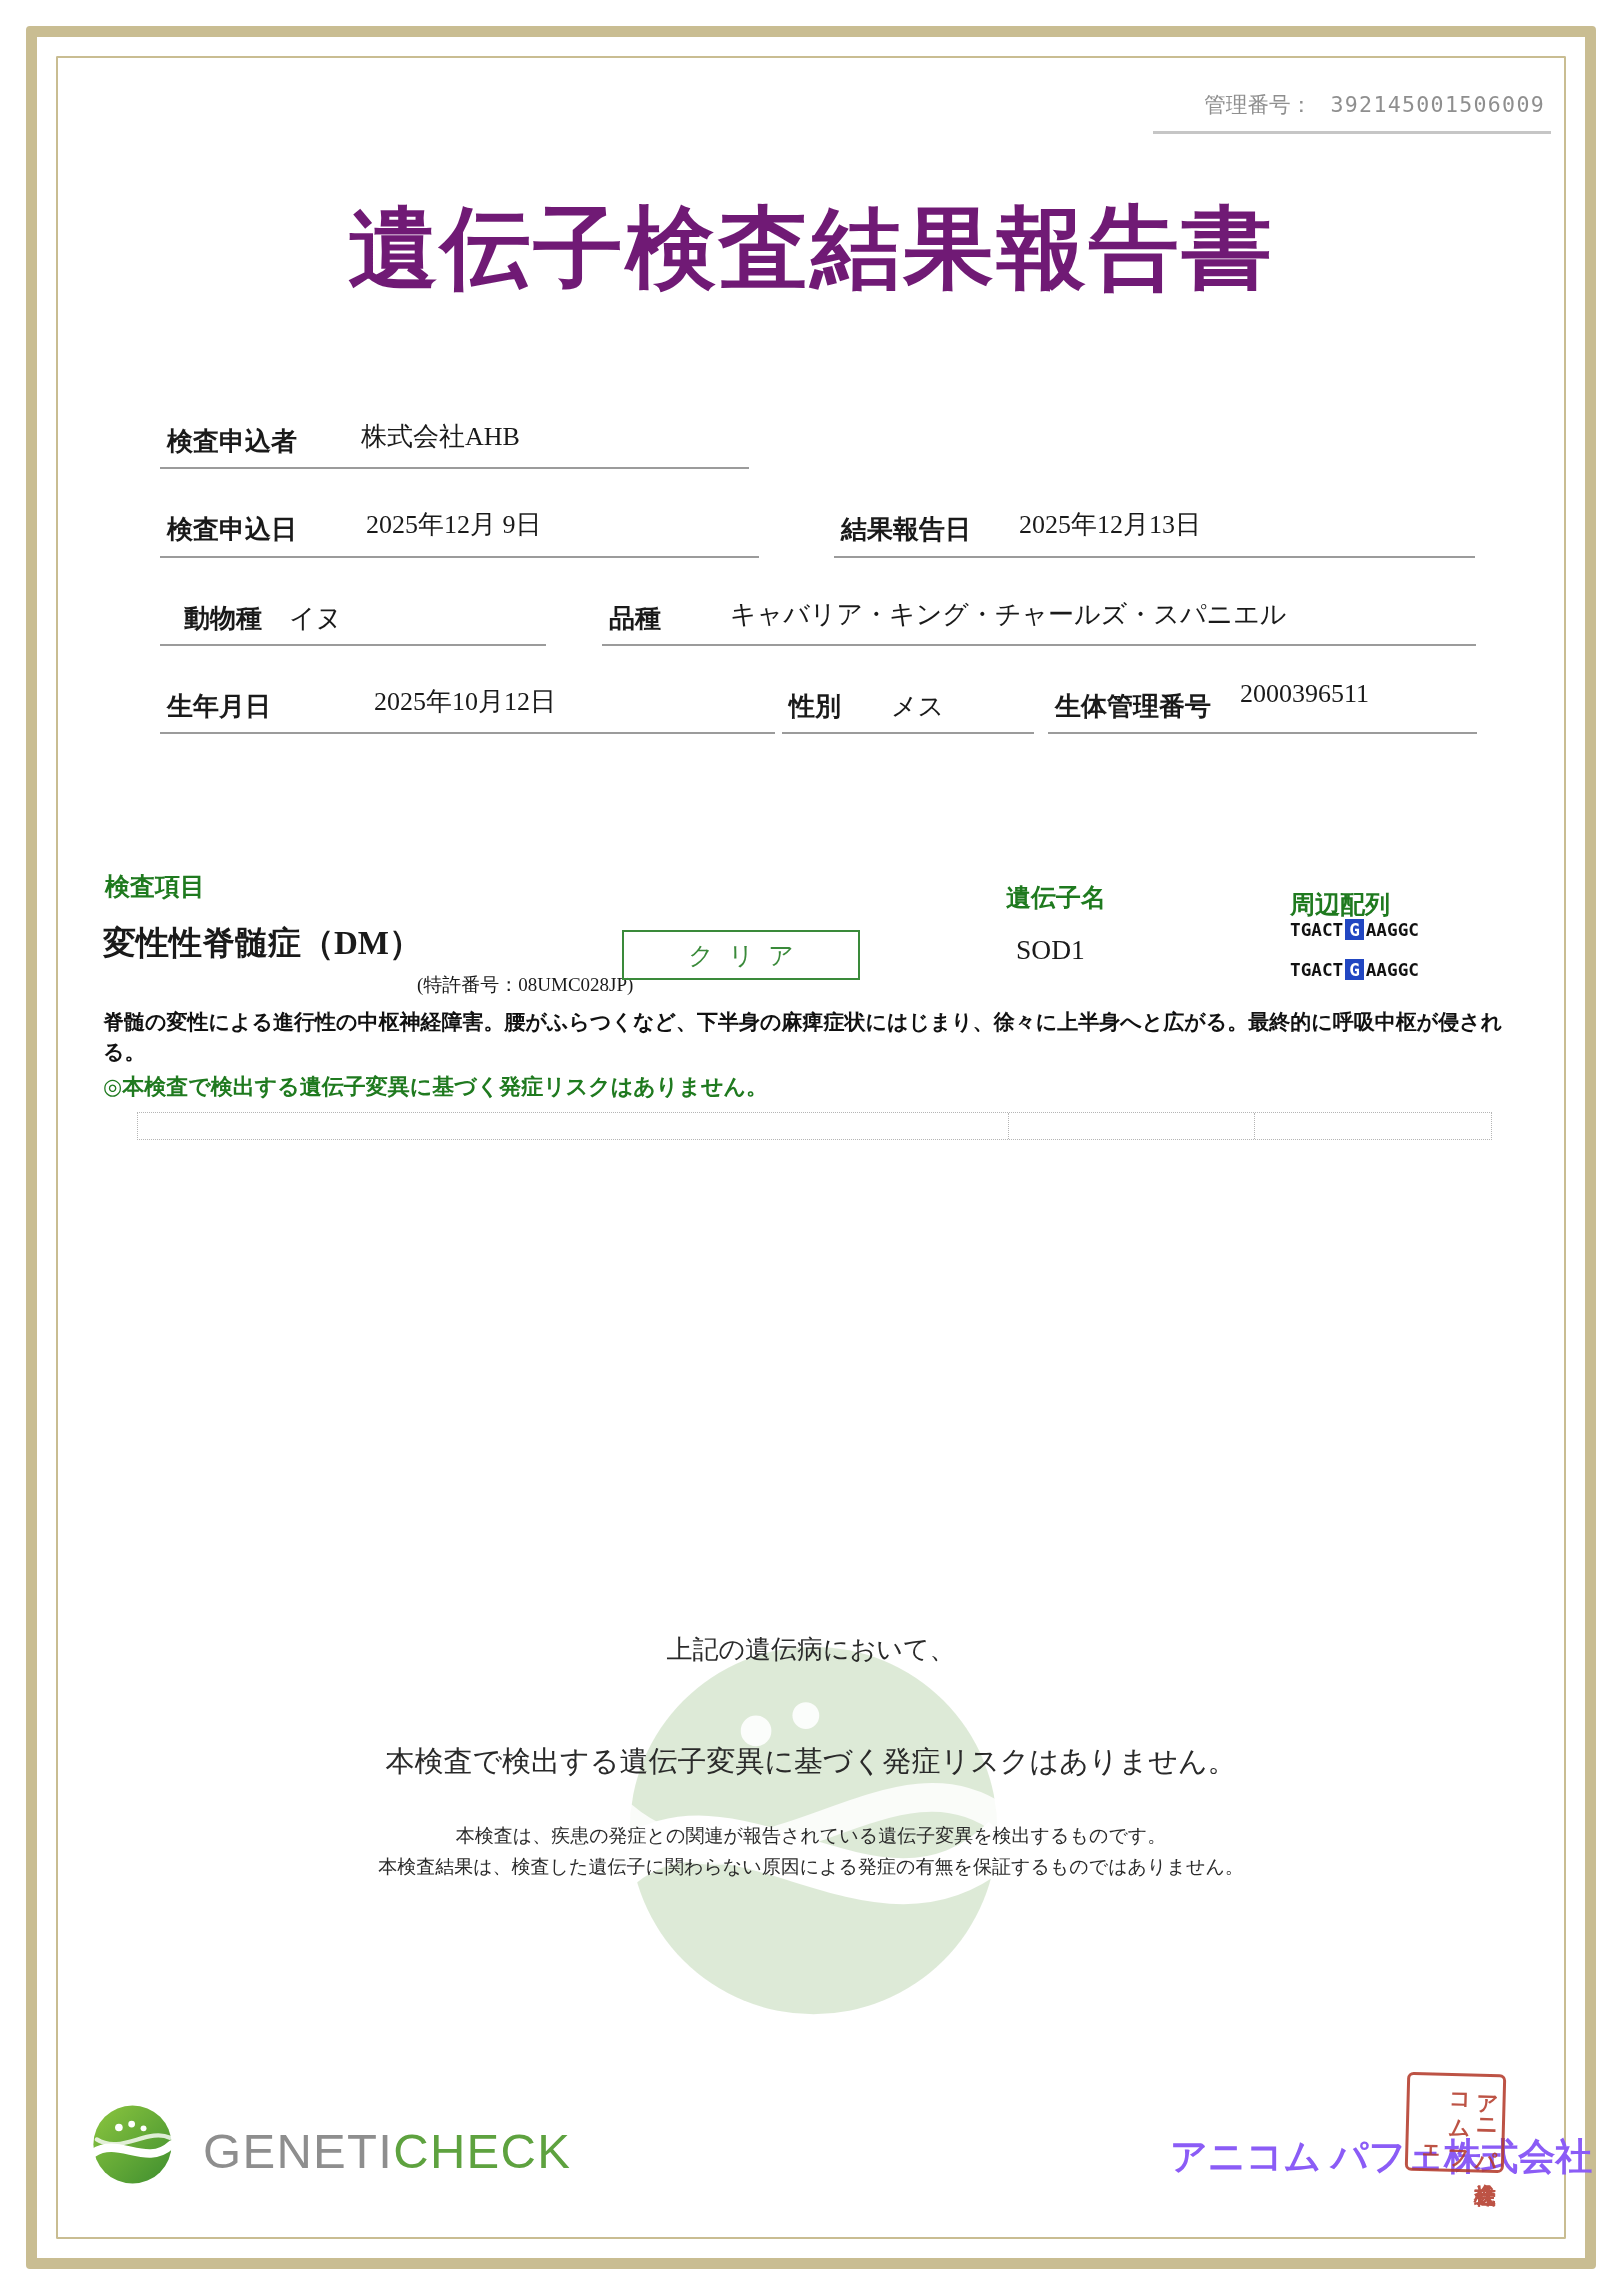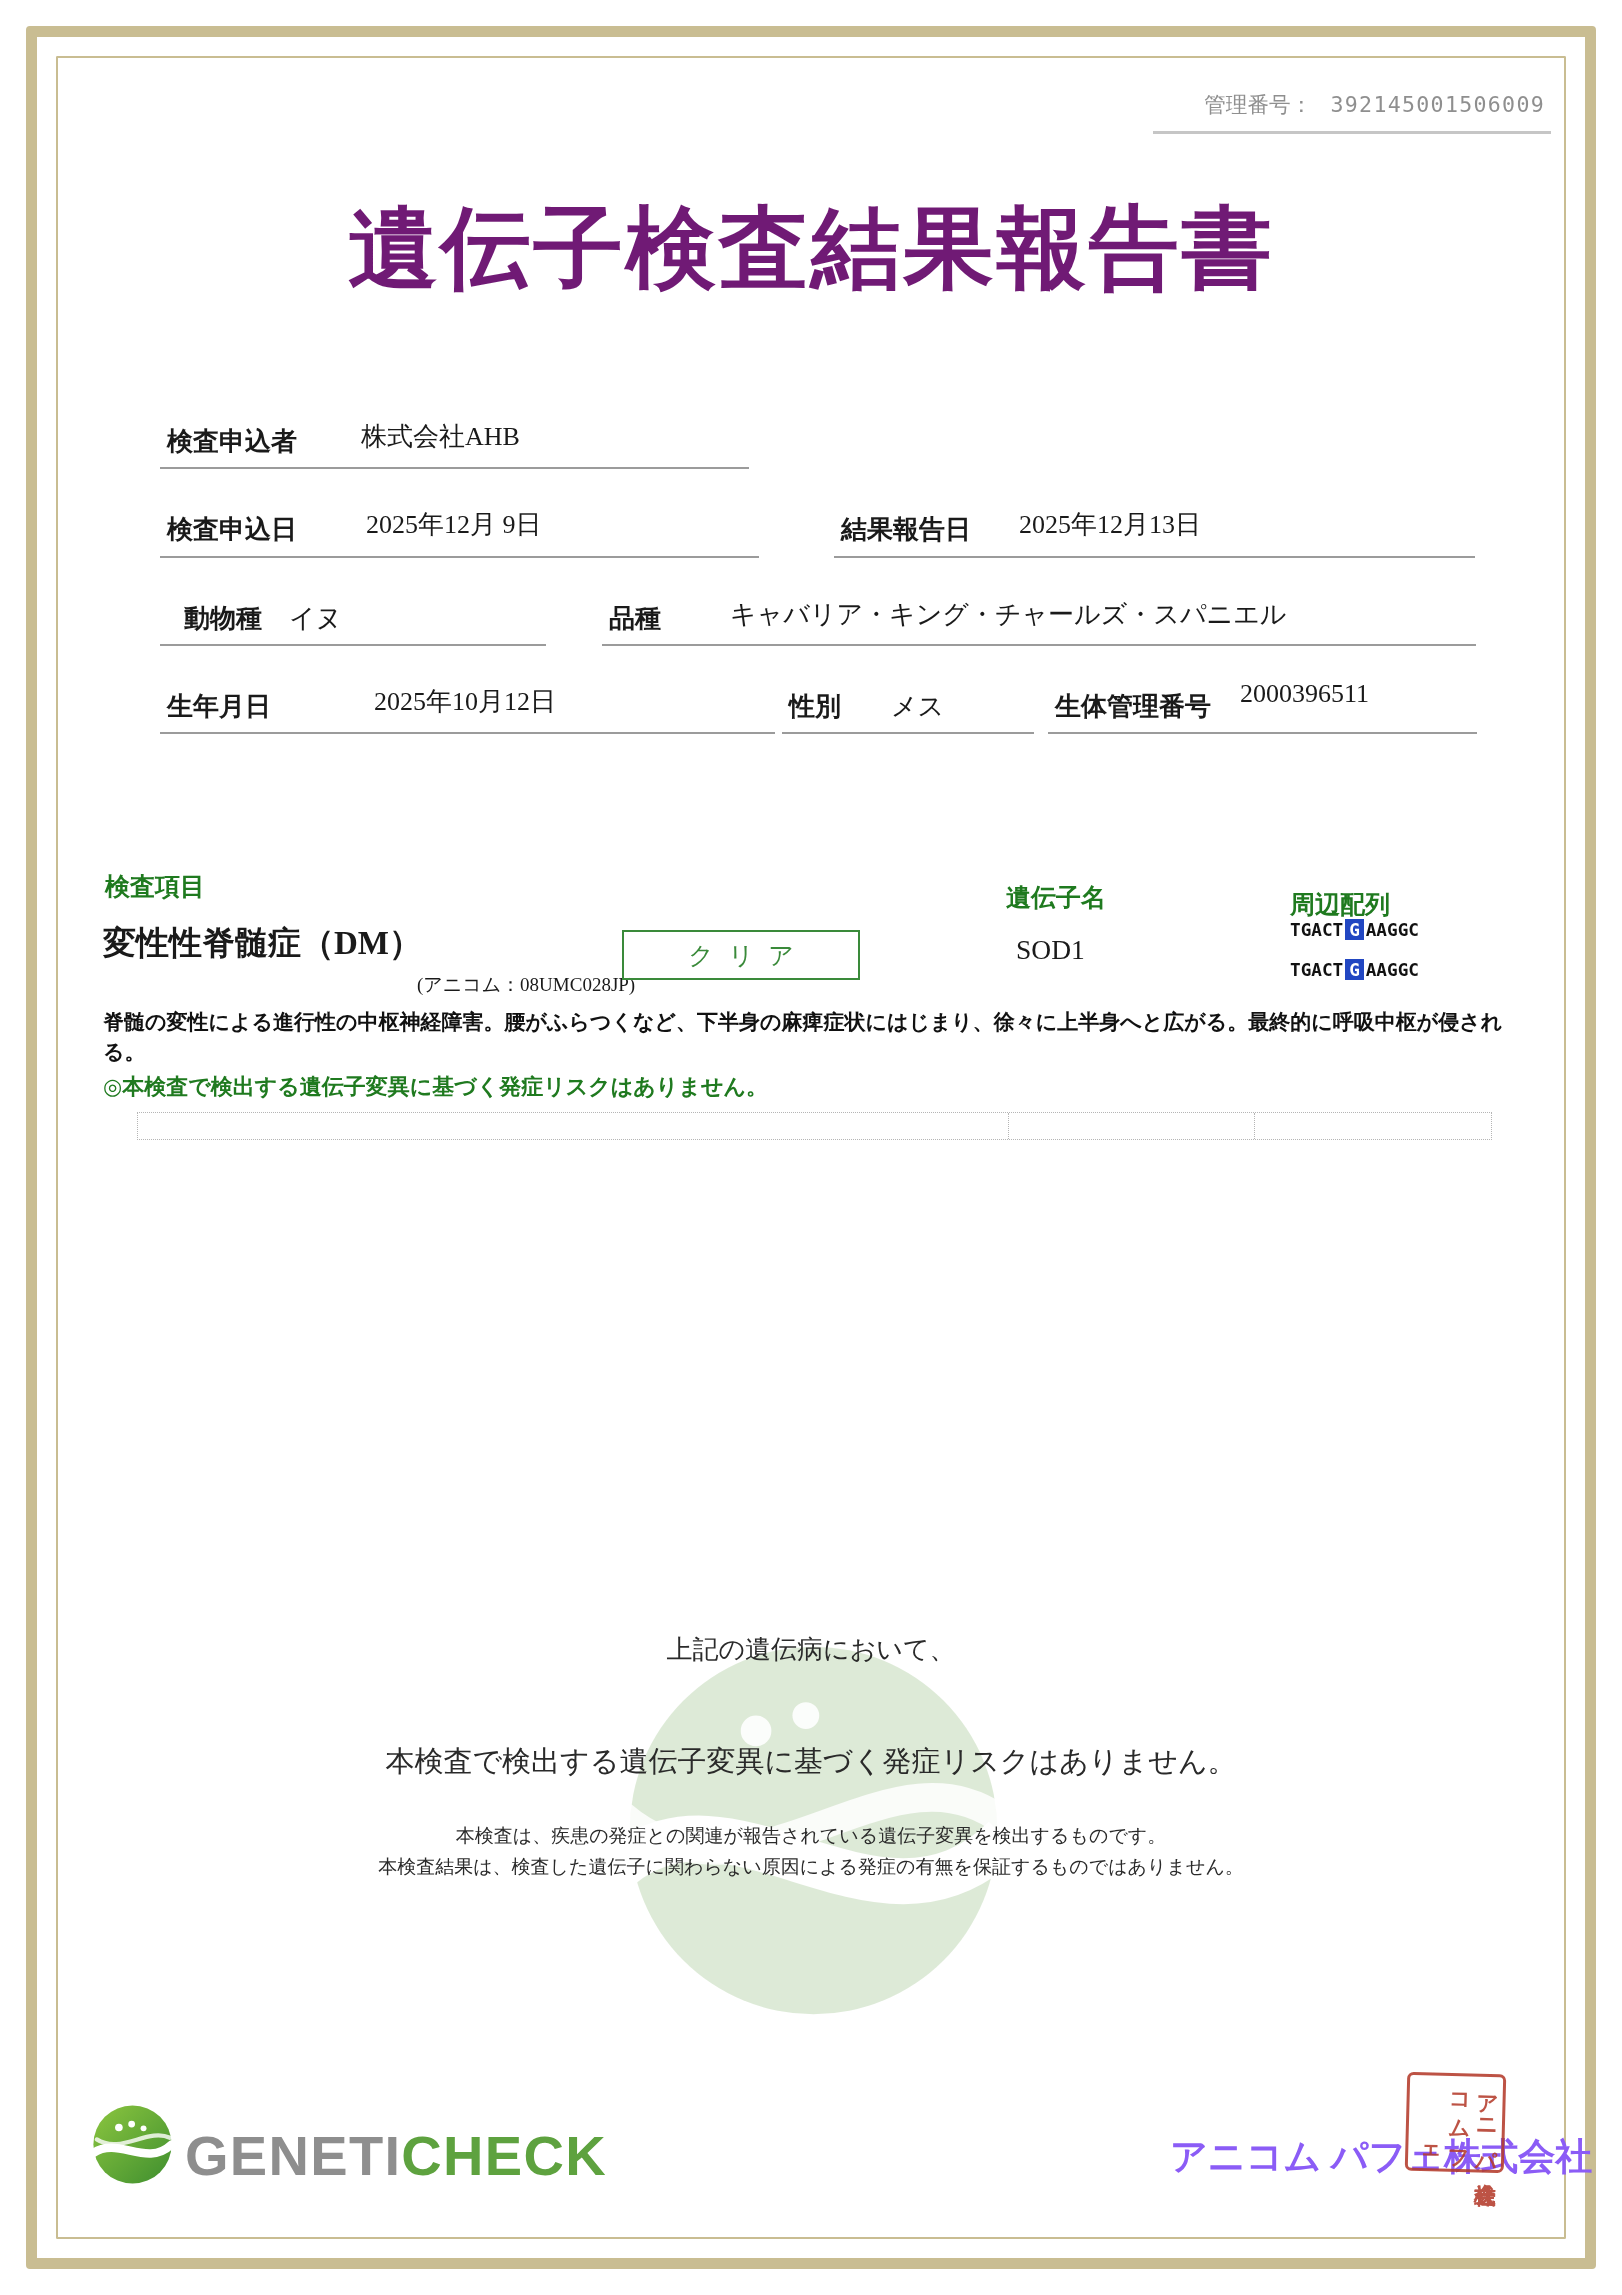--- a/index.html
+++ b/index.html
@@ -81,23 +81,23 @@
   .watermark{position:absolute;left:622px;top:1639px;width:383px;height:383px;opacity:.55;z-index:0;}
   .sum{position:absolute;left:0;width:100%;text-align:center;z-index:1;
        font-family:"Liberation Sans",sans-serif;color:#2a2a2a;}
   .sum1{top:1632px;font-size:26px;}
   .sum2{top:1742px;font-size:29px;}
   .sum3{top:1823px;font-size:19px;}
   .sum4{top:1854px;font-size:19px;}
   
   .logo-icon{position:absolute;left:90px;top:2102px;width:85px;height:85px;}
   .logo-text{
-    position:absolute;left:185px;top:2123px;
-    font-family:"Liberation Sans",sans-serif;font-size:56px;letter-spacing:1.3px;
-    white-space:nowrap;font-weight:700;
+    position:absolute;left:203px;top:2123px;
+    font-family:"Liberation Sans",sans-serif;font-size:49px;letter-spacing:1.3px;
+    white-space:nowrap;font-weight:400;
   }
   .logo-gray{color:#8e8e8e;}
   .logo-green{color:#5ea23f;}
   .company{
     position:absolute;left:1170px;top:2132px;z-index:1;
     font-size:37px;font-weight:700;white-space:nowrap;color:#8b5cf6;
   }
   .seal{
     position:absolute;left:1406px;top:2073px;width:99px;height:99px;z-index:2;
     border:3.9px solid #b43c2c;border-radius:6.5px;opacity:.88;
@@ -153,21 +153,21 @@
 
   <span class="abs flabel" style="left:1055px;top:689px;">生体管理番号</span>
   <span class="abs fvalue" style="left:1240px;top:679px;">2000396511</span>
   <div class="uline" style="left:1048px;top:732px;width:429px;"></div>
 
   <span class="abs ghead" style="left:105px;top:870px;">検査項目</span>
   <span class="abs ghead" style="left:1006px;top:881px;">遺伝子名</span>
   <span class="abs ghead" style="left:1290px;top:888px;">周辺配列</span>
 
   <span class="abs disease" style="left:103px;top:921px;">変性性脊髄症（DM）</span>
-  <span class="abs patent" style="left:417px;top:972px;">(アニコム：08UMC028JP)</span>
+  <span class="abs patent" style="left:417px;top:972px;">(特許番号：08UMC028JP)</span>
 
   <div class="result-box">
     <span>クリア</span>
   </div>
 
   <span class="abs gene" style="left:1016px;top:934px;">SOD1</span>
 
   <div class="seq" style="top:919px;">
     <span>TGACT</span>
       <span class="allele">G</span>

